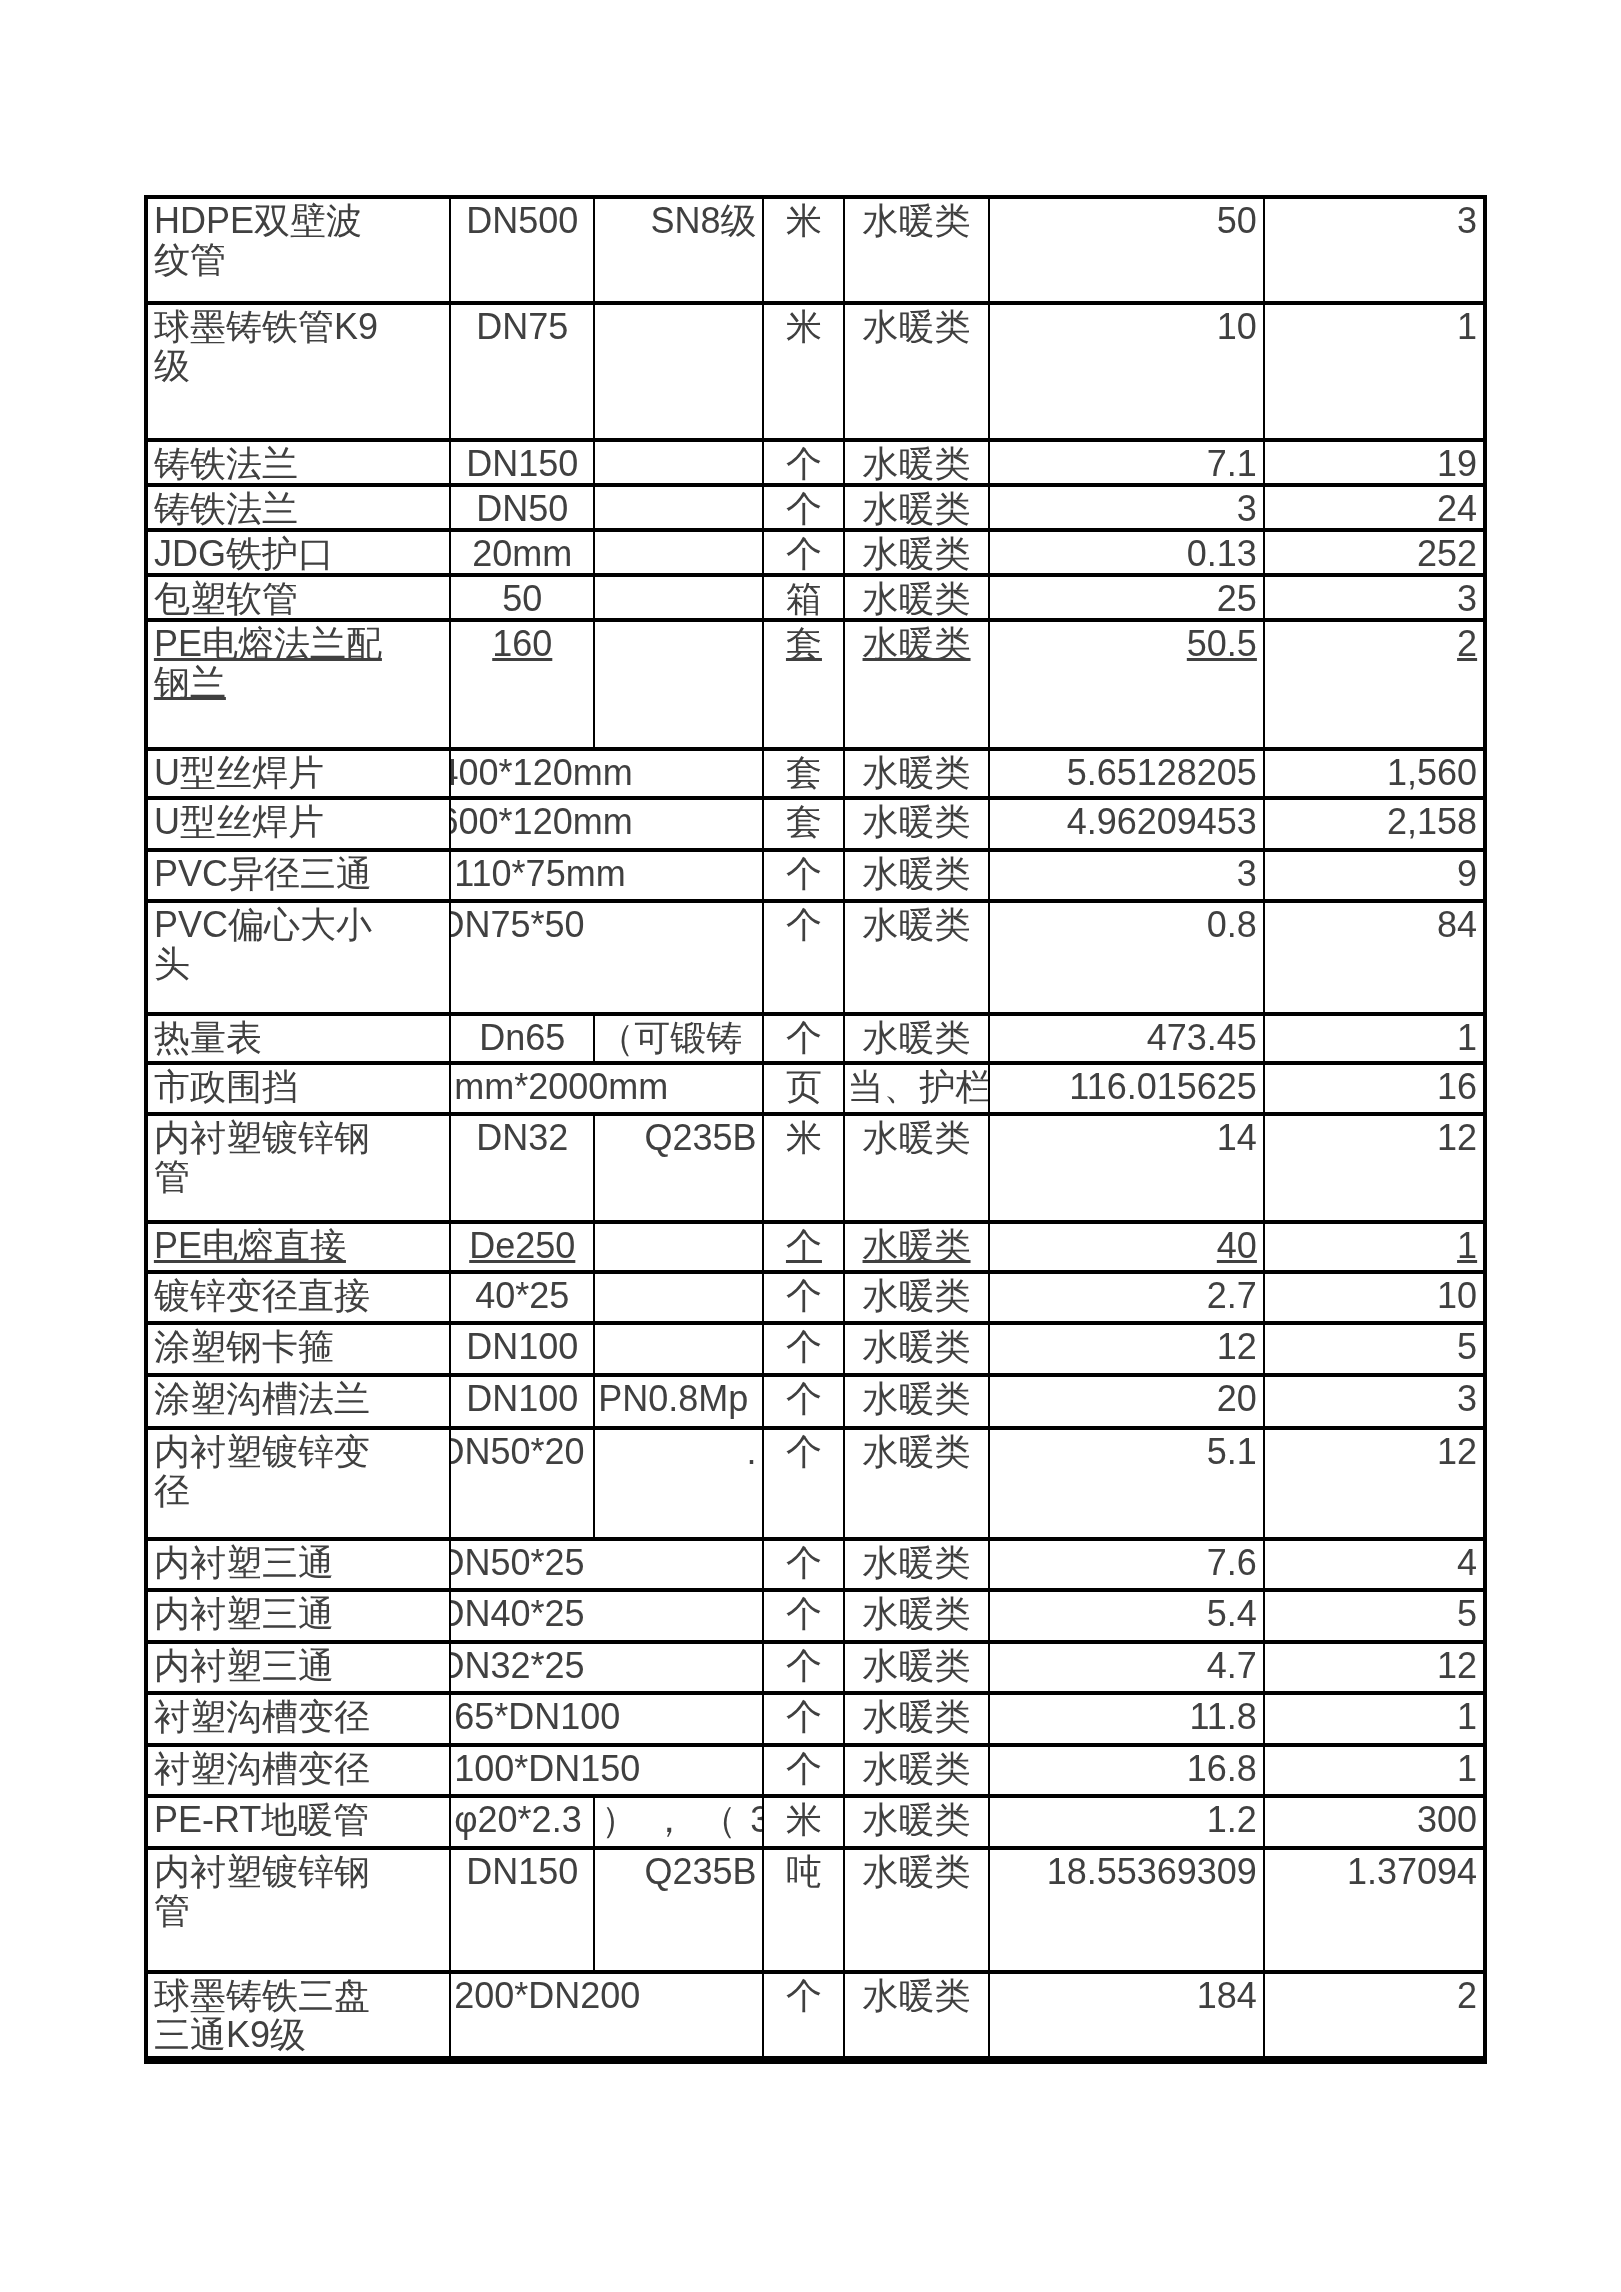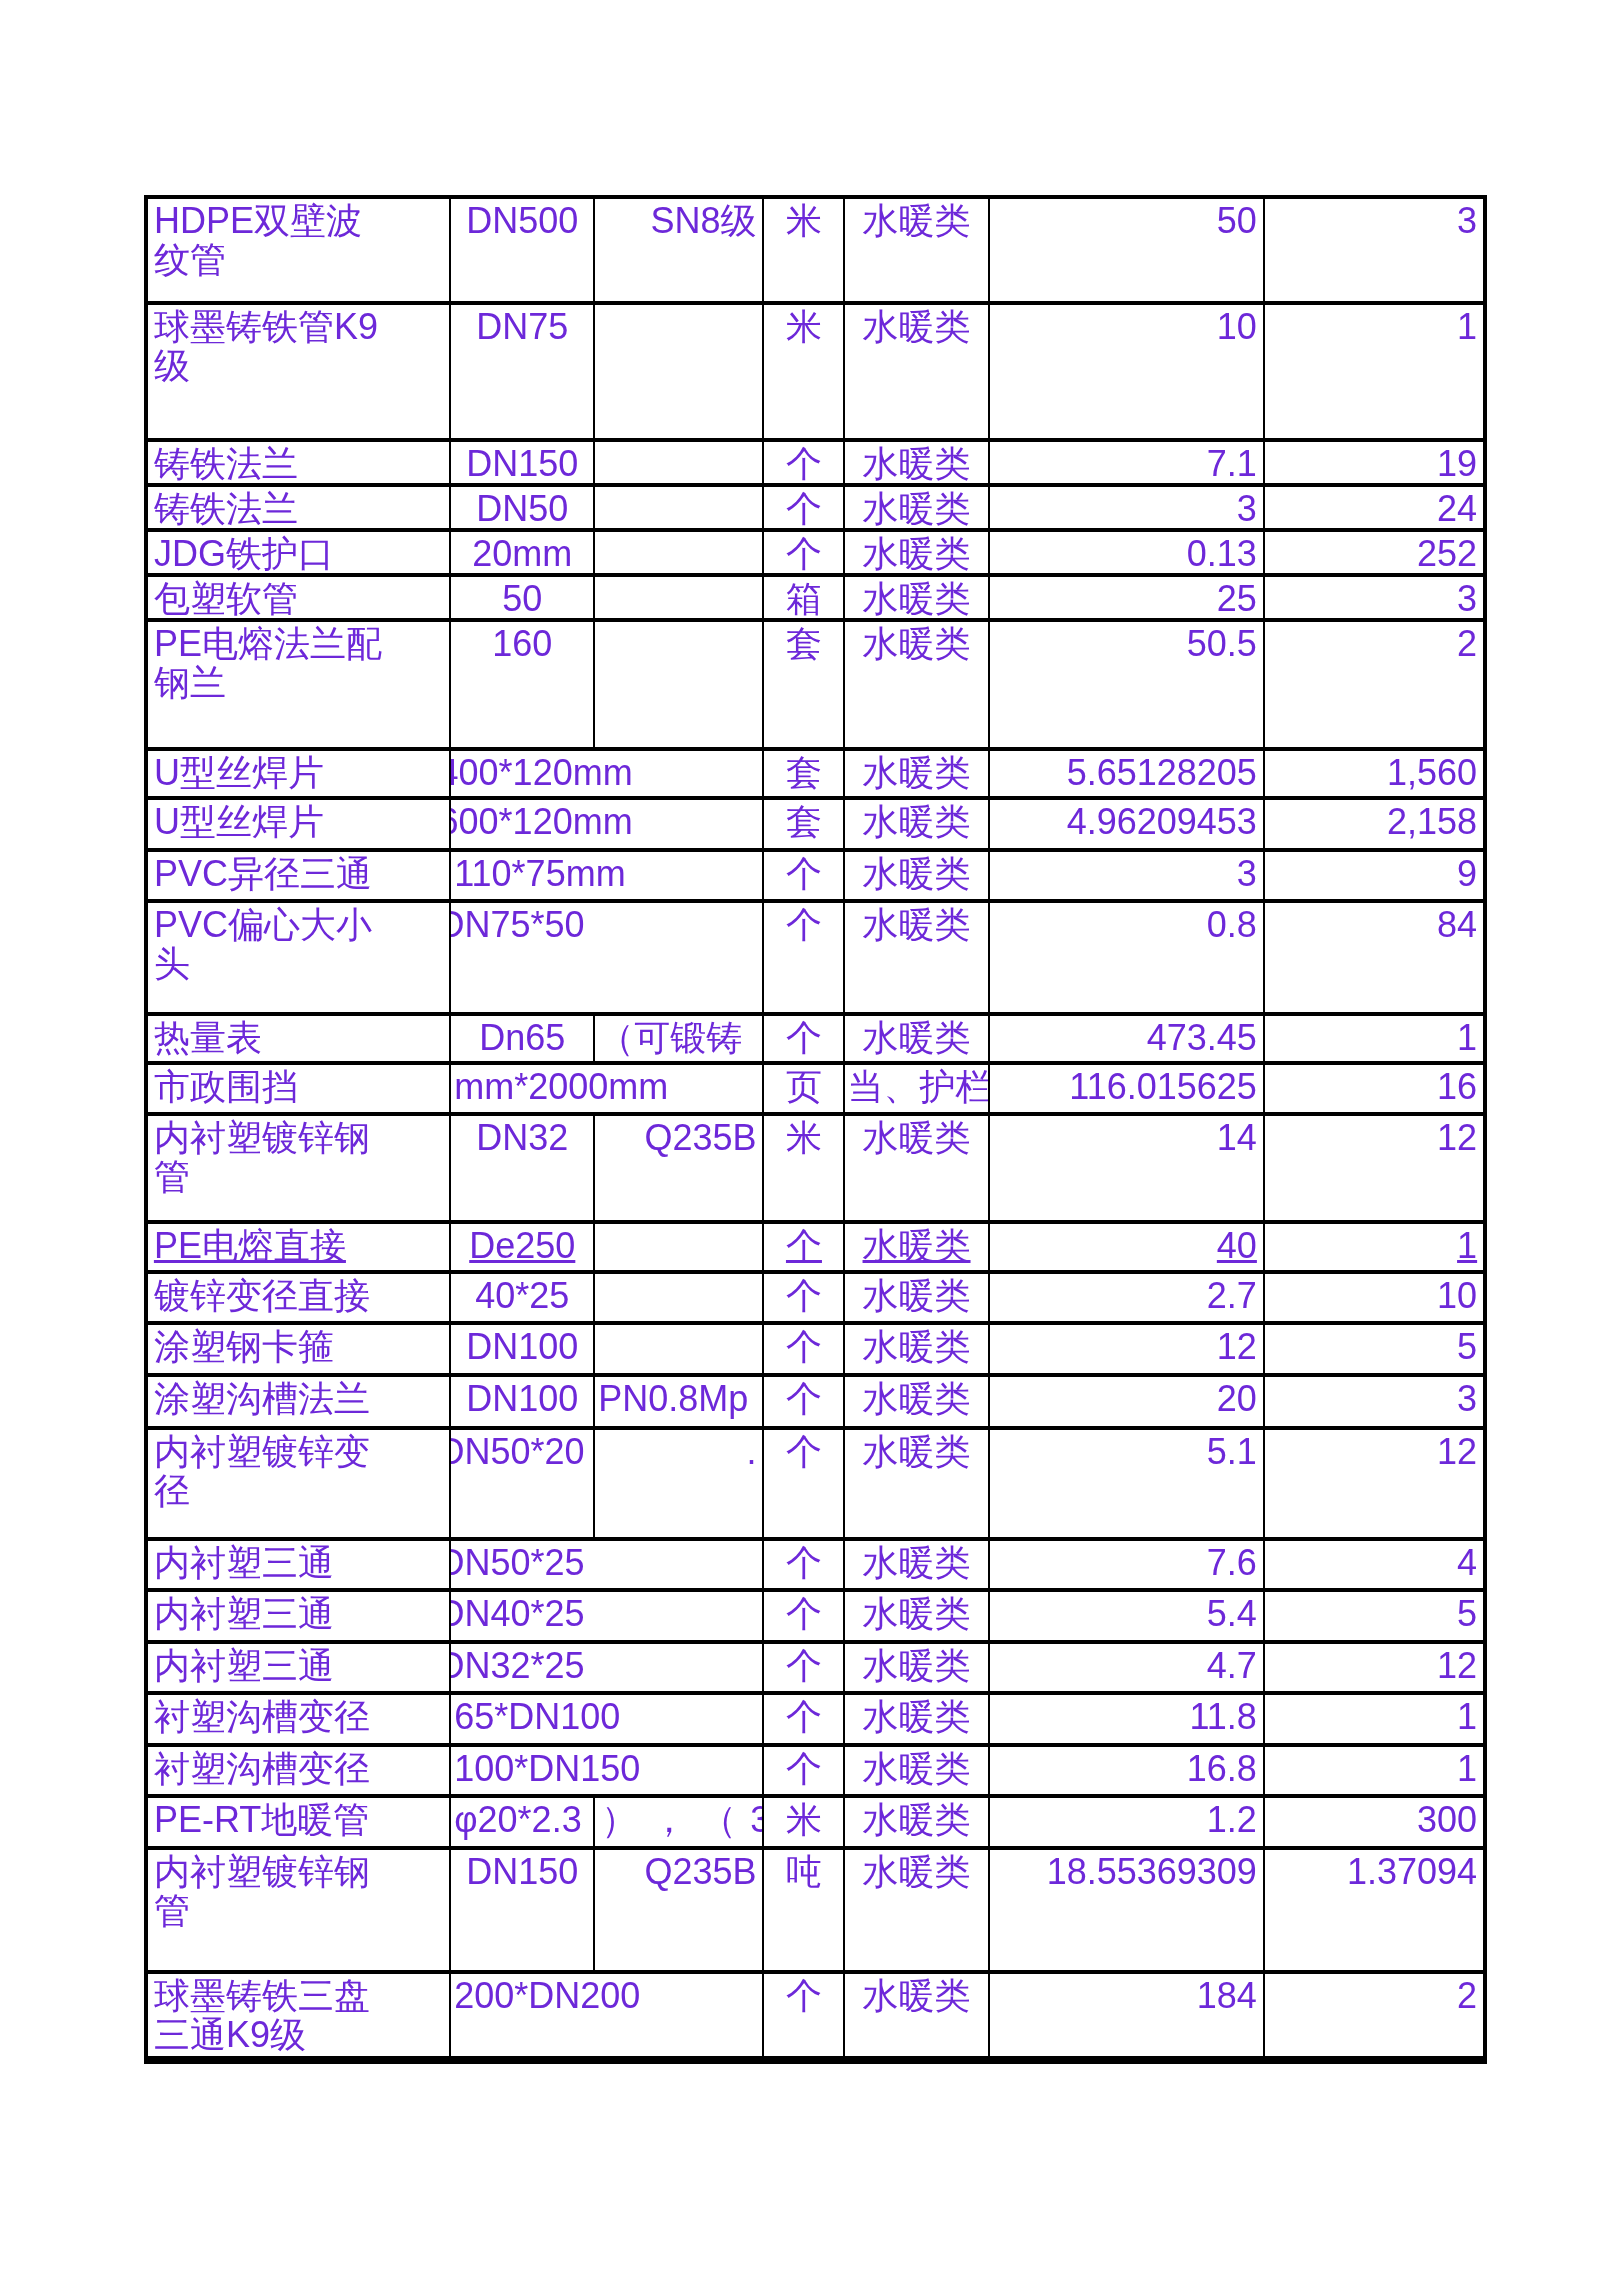--- a/index.html
+++ b/index.html
@@ -7,21 +7,21 @@
     padding: 0;
     background: #ffffff;
   }
   .page {
     position: relative;
     width: 1621px;
     height: 2293px;
     background: #ffffff;
     overflow: hidden;
     font-family: "Liberation Sans", sans-serif;
-    color: #6d28d9;
+    color: #404040;
   }
   .sheet {
     position: absolute;
     left: 144px;
     top: 195px;
   }
   table.mat {
     border-collapse: collapse;
     table-layout: fixed;
     width: 1343px;
@@ -157,21 +157,21 @@
           </tr>
           <tr style="height: 45px;">
             <td class="name-cell"><span class="cv">包塑软管</span></td>
             <td class="spec-cell mode-c"><span class="cv">50</span></td>
             <td class="spec2-cell mode2-c"><span class="cv"></span></td>
             <td class="unit-cell"><span class="cv">箱</span></td>
             <td class="category-cell"><span class="cv">水暖类</span></td>
             <td class="price-cell"><span class="cv">25</span></td>
             <td class="qty-cell"><span class="cv">3</span></td>
           </tr>
-          <tr style="height: 129px;">
+          <tr style="height: 129px; text-decoration: underline;">
             <td class="name-cell"><span class="cv">PE电熔法兰配
 钢兰</span></td>
             <td class="spec-cell mode-c"><span class="cv">160</span></td>
             <td class="spec2-cell mode2-c"><span class="cv"></span></td>
             <td class="unit-cell"><span class="cv">套</span></td>
             <td class="category-cell"><span class="cv">水暖类</span></td>
             <td class="price-cell"><span class="cv">50.5</span></td>
             <td class="qty-cell"><span class="cv">2</span></td>
           </tr>
           <tr style="height: 49px;">

